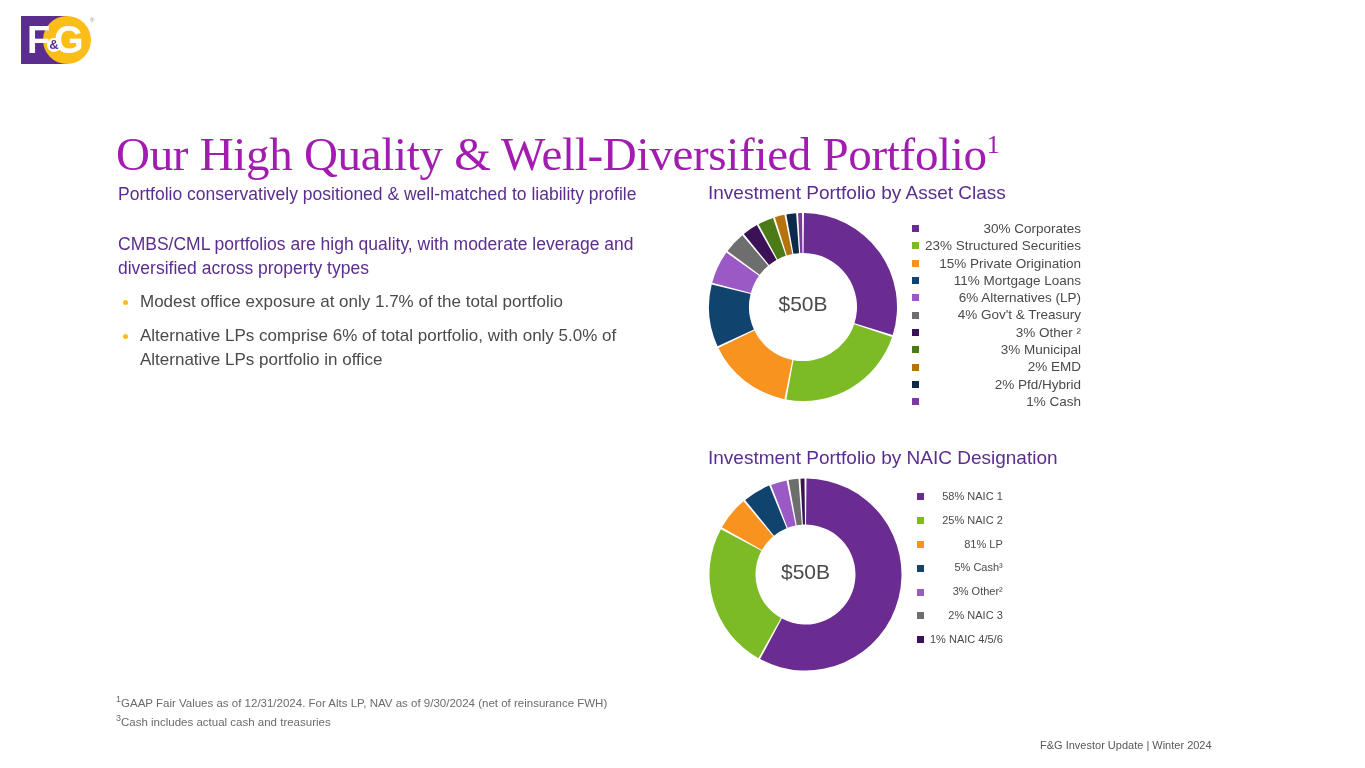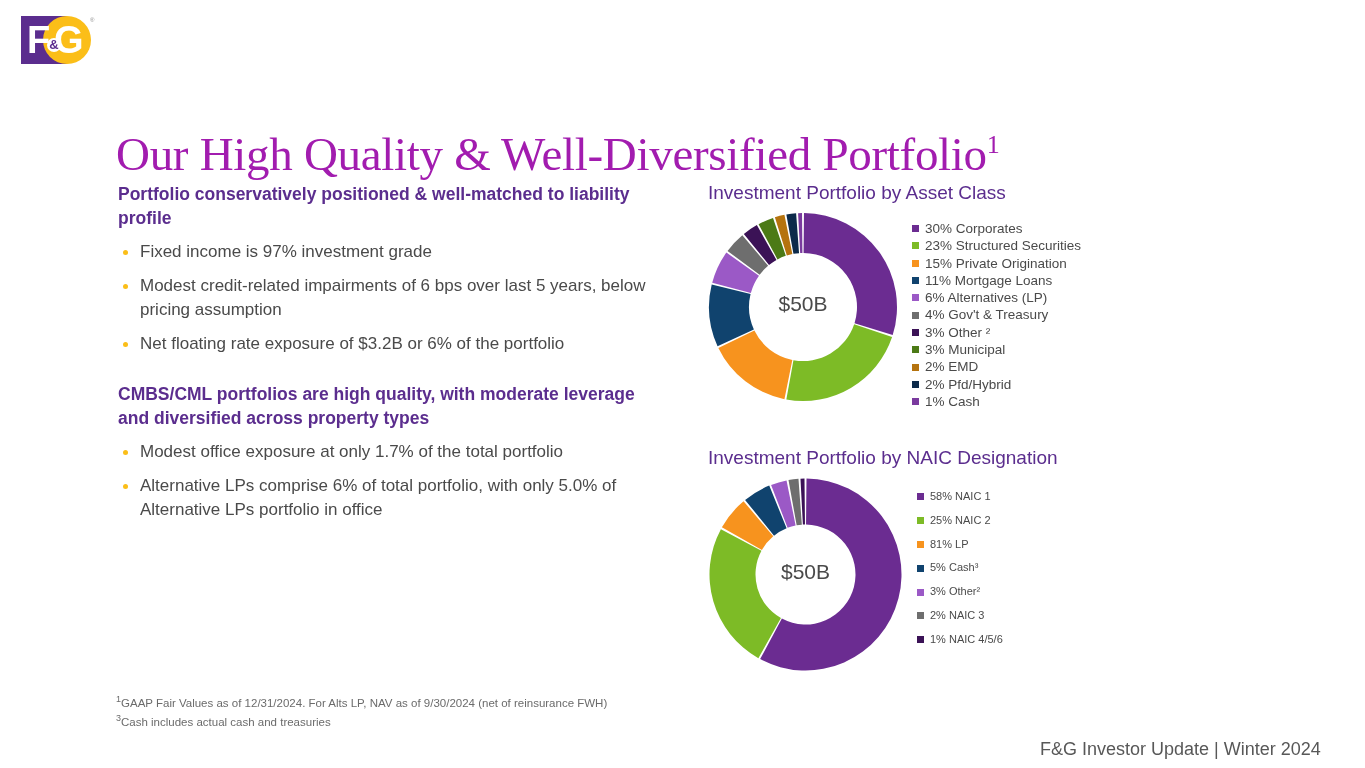--- a/index.html
+++ b/index.html
@@ -109,21 +109,21 @@
     position: absolute;
     left: 118px;
     top: 182px;
     width: 540px;
   }
   .sec-head {
     color: #5B2D8E;
     font-size: 17.5px;
     line-height: 24px;
     margin: 0 0 10px 0;
-    font-weight: bold;
+    font-weight: normal;
   }
   .sec-head.second { margin-top: 26px; }
   ul.bullets {
     list-style: none;
     margin: 0 0 0 0;
     padding: 0;
   }
   ul.bullets li {
     position: relative;
     padding-left: 22px;
@@ -169,20 +169,21 @@
   }
 
   .legend {
     margin-left: 14px;
     padding-top: 8px;
   }
   .legend-item {
     display: flex;
     align-items: center;
     white-space: nowrap;
+    justify-content: space-between;
   }
   .legend-swatch {
     width: 7px;
     height: 7px;
     margin-right: 6px;
     flex: 0 0 auto;
   }
   .legend-label {
     font-size: 13.5px;
     color: #4a4a4a;
@@ -199,21 +200,21 @@
     color: #6b6b6b;
     line-height: 15.3px;
   }
   .footnotes div sup { font-size: 9px; }
 
   
   .footer-text {
     position: absolute;
     left: 1040px;
     top: 739px;
-    font-size: 18px;
+    font-size: 11px;
     color: #585858;
   }
   .page-num {
     position: absolute;
     left: 1305px;
     top: 767px;
     font-size: 16px;
     color: #585858;
   }
 </style>
@@ -227,25 +228,20 @@
   <div class="logo-g">G</div>
   <div class="logo-amp">&amp;</div>
   <div class="logo-reg">®</div>
 </div>
 
 <h1 class="page-title"><span>Our High Quality &amp; Well-Diversified Portfolio</span><sup>1</sup></h1>
 
 <div class="left-col">
 
   <p class="sec-head">Portfolio conservatively positioned &amp; well-matched to liability profile</p>
-  <ul class="bullets">
-    <li>Fixed income is 97% investment grade</li>
-    <li>Modest credit-related impairments of 6 bps over last 5 years, below pricing assumption</li>
-    <li>Net floating rate exposure of $3.2B or 6% of the portfolio</li>
-  </ul>
 
   <p class="sec-head second">CMBS/CML portfolios are high quality, with moderate leverage and diversified across property types</p>
   <ul class="bullets">
     <li>Modest office exposure at only 1.7% of the total portfolio</li>
     <li>Alternative LPs comprise 6% of total portfolio, with only 5.0% of Alternative LPs portfolio in office</li>
   </ul>
 
 </div>
 
 <div class="chart-block one">

